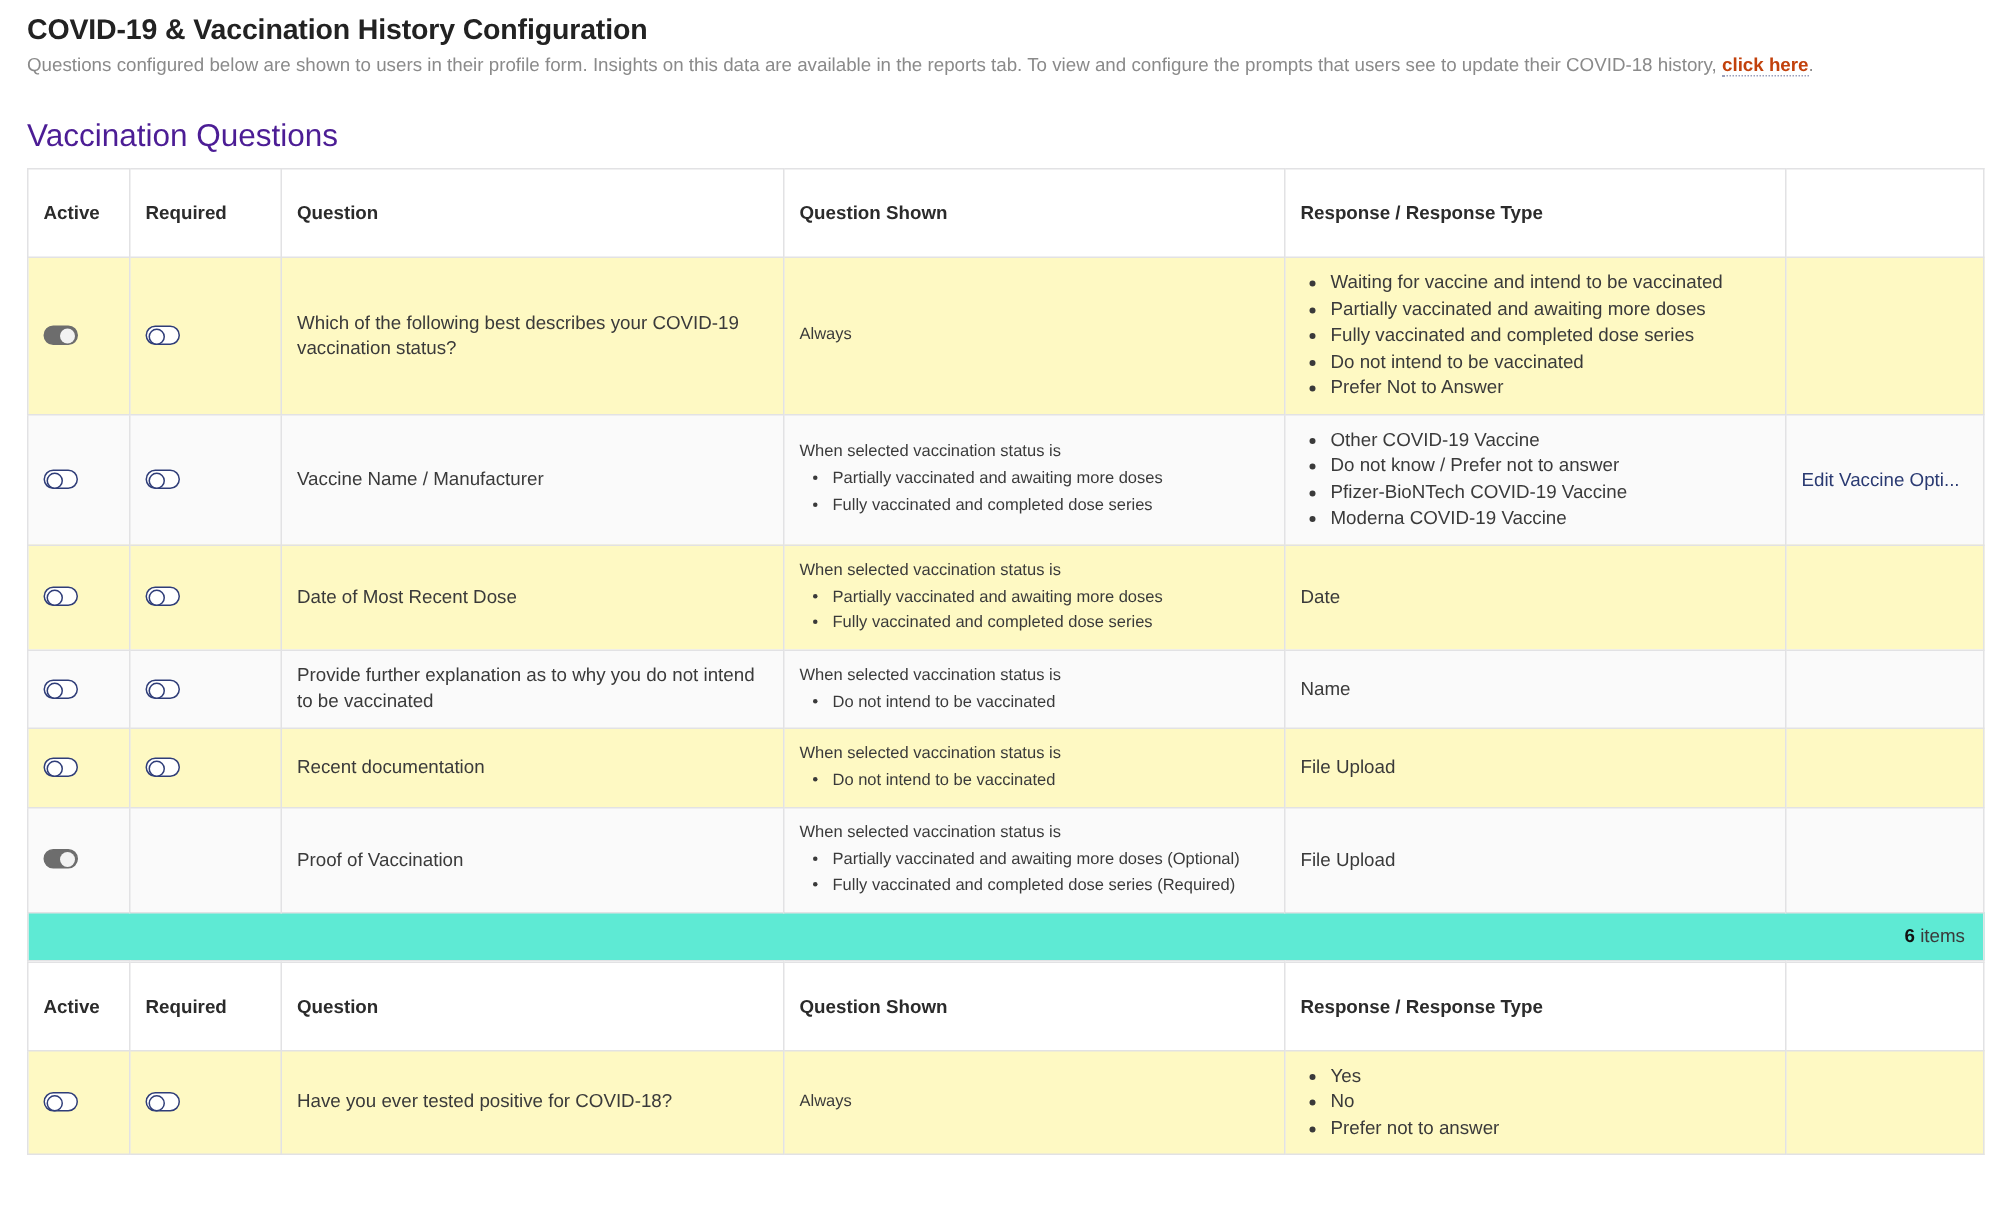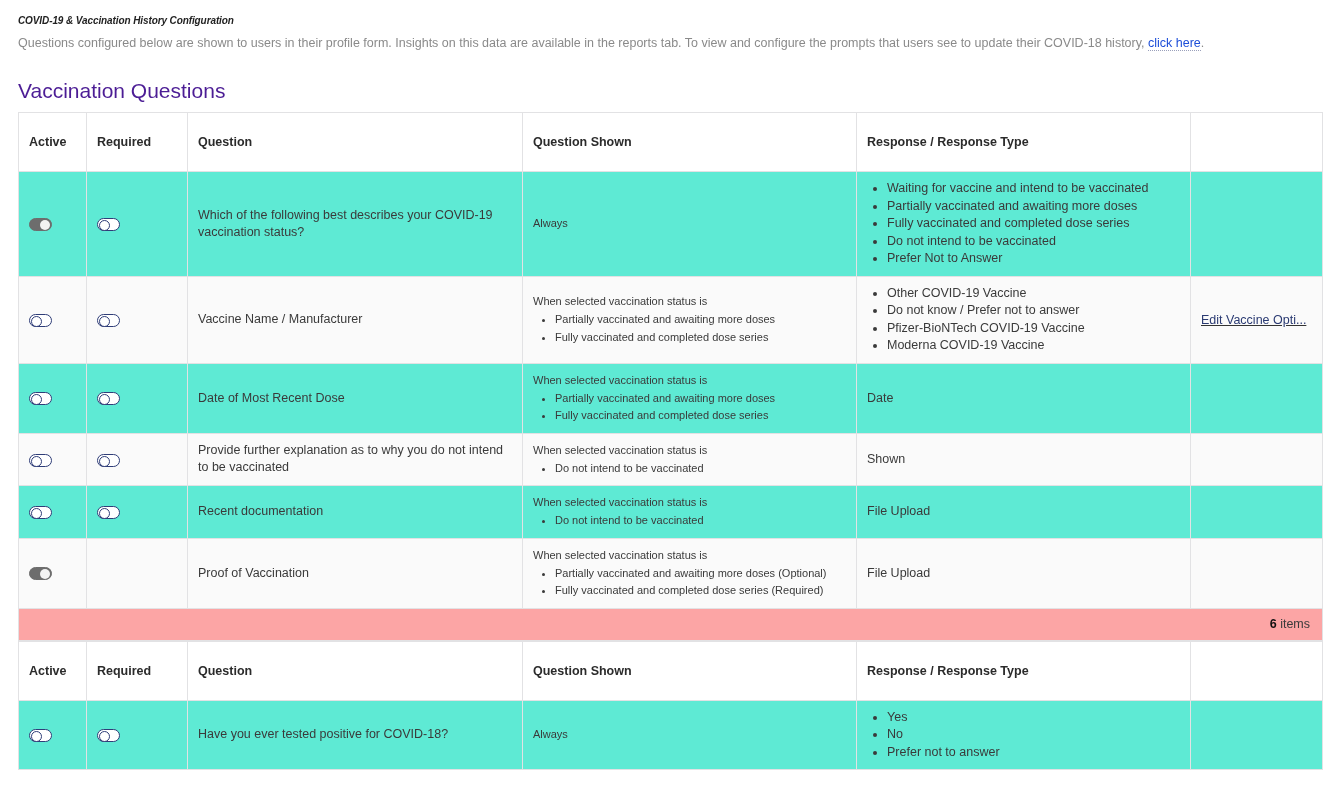--- a/index.html
+++ b/index.html
@@ -14,38 +14,37 @@
     width: 1339px;
     height: 811px;
     overflow: hidden;
   }
   .page {
     padding: 6px 16px 0 18px;
   }
 
   
   .page-title {
-    font-size: 10px;
+    font-size: 19px;
     font-weight: bold;
     color: #222222;
     letter-spacing: -0.1px;
     margin: 6px 0 0 0;
     line-height: 18px;
-    font-style: italic;
   }
   .page-subtitle {
     font-size: 12.5px;
     color: #8a8a8a;
     margin: 5px 0 0 0;
     line-height: 16px;
     white-space: nowrap;
   }
   .inline-link {
-    color: #1d4ed8;
-    font-weight: normal;
+    color: #c2410c;
+    font-weight: bold;
     border-bottom: 1px dotted #9aa0bb;
     cursor: pointer;
     text-decoration: none;
   }
 
   
   .section-heading {
     font-size: 21px;
     font-weight: normal;
     color: #4c1d95;
@@ -68,28 +67,28 @@
   }
   table.grid thead th {
     font-size: 12.5px;
     font-weight: bold;
     color: #2b2b2b;
     height: 34px;
     padding: 22px 10px;
     background: #ffffff;
     border-bottom: 1px solid #e2e2e4;
   }
-  table.grid tbody tr.row-even > td { background: #5eead4; }
+  table.grid tbody tr.row-even > td { background: #fef9c3; }
   table.grid tbody tr.row-odd  > td { background: #fafafa; }
 
   td.cell-active, td.cell-required { text-align: center; padding: 8px 4px; }
   td.cell-question { font-size: 12.5px; color: #3a3a3a; line-height: 17px; }
   td.cell-shown    { font-size: 11px; color: #3a3a3a; line-height: 17px; }
   td.cell-response { font-size: 12.5px; color: #3a3a3a; line-height: 17px; }
-  td.cell-action   { font-size: 12.5px; padding: 8px 10px; text-decoration: underline; }
+  td.cell-action   { font-size: 12.5px; padding: 8px 10px; }
 
   .cond-label { display: block; margin-bottom: 1px; }
   ul.bullets {
     margin: 0;
     padding-left: 20px;
     list-style: disc;
   }
   ul.bullets.nested { padding-left: 22px; margin-top: 1px; }
   ul.bullets li { line-height: 17.5px; margin: 0; padding: 0; }
 
@@ -143,21 +142,21 @@
     height: 10px;
   }
   .toggle.blank { visibility: hidden; }
 
   
   tfoot td.table-footer {
     text-align: right;
     font-size: 12.5px;
     color: #3a3a3a;
     padding: 8px 12px;
-    background: #fca5a5;
+    background: #5eead4;
     height: 32px;
   }
   tfoot td.table-footer b { color: #111111; }
 </style>
 </head>
 <body>
 
 <div class="page">
 
   <div>
@@ -247,21 +246,21 @@
         <tr class="row-odd">
           <td class="cell-active"><span class="toggle navy"><span class="knob"></span></span></td>
           <td class="cell-required"><span class="toggle navy"><span class="knob"></span></span></td>
           <td class="cell-question"><span>Provide further explanation as to why you do not intend to be vaccinated</span></td>
           <td class="cell-shown">
             <span class="cond-label">When selected vaccination status is</span>
             <ul class="bullets nested">
               <li>Do not intend to be vaccinated</li>
             </ul>
           </td>
-          <td class="cell-response"><span>Shown</span></td>
+          <td class="cell-response"><span>Name</span></td>
           <td class="cell-action"></td>
         </tr>
         <tr class="row-even">
           <td class="cell-active"><span class="toggle navy"><span class="knob"></span></span></td>
           <td class="cell-required"><span class="toggle navy"><span class="knob"></span></span></td>
           <td class="cell-question"><span>Recent documentation</span></td>
           <td class="cell-shown">
             <span class="cond-label">When selected vaccination status is</span>
             <ul class="bullets nested">
               <li>Do not intend to be vaccinated</li>

